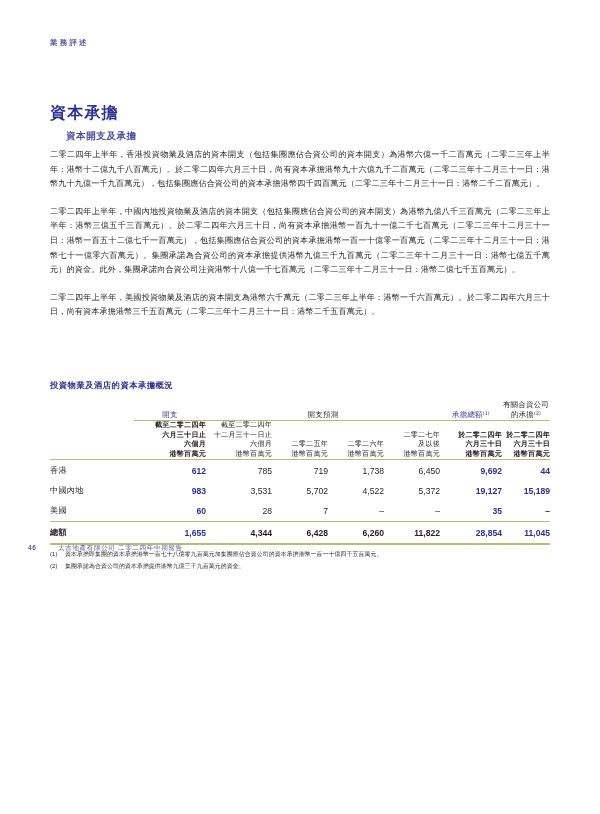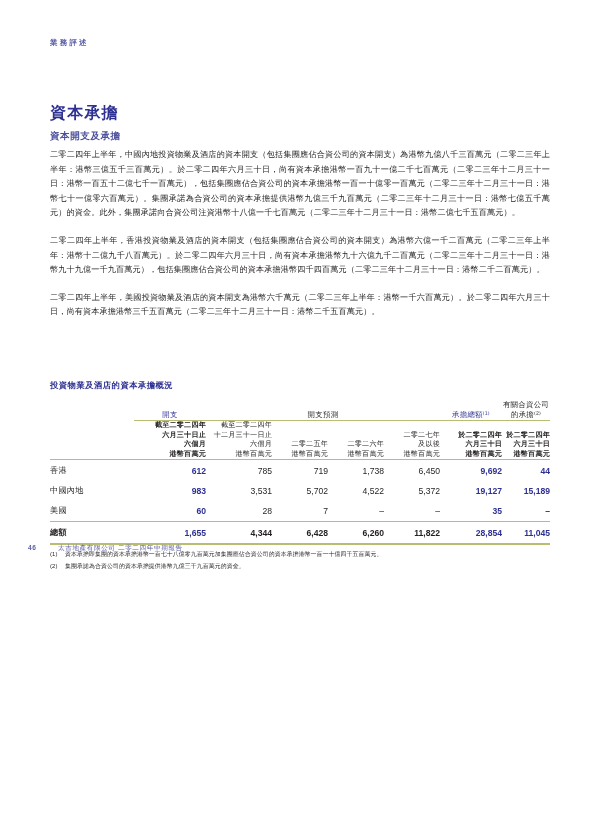--- a/index.html
+++ b/index.html
@@ -38,21 +38,21 @@
     position: absolute;
     left: 50px;
     top: 92px;
     font-size: 16px;
     font-weight: bold;
     letter-spacing: 1.2px;
     color: #2e3192;
   }
   .sub-title {
     position: absolute;
-    left: 50px;
+    left: 66px;
     top: 122px;
     font-size: 9.5px;
     font-weight: bold;
     letter-spacing: 0.6px;
     color: #4a4e9c;
   }
 
   
   .body-block {
     position: absolute;
@@ -196,22 +196,22 @@
 
 <div class="page">
 
   <div class="running-header">業務評述</div>
 
   <h1 class="section-title">資本承擔</h1>
 
   <h2 class="sub-title">資本開支及承擔</h2>
 
   <div class="body-block" style="top:148px;">
+    <p class="para">二零二四年上半年，香港投資物業及酒店的資本開支（包括集團應佔合資公司的資本開支）為港幣六億一千二百萬元（二零二三年上半年：港幣十二億九千八百萬元）。於二零二四年六月三十日，尚有資本承擔港幣九十六億九千二百萬元（二零二三年十二月三十一日：港幣九十九億一千九百萬元），包括集團應佔合資公司的資本承擔港幣四千四百萬元（二零二三年十二月三十一日：港幣二千二百萬元）。</p>
     <p class="para">二零二四年上半年，中國內地投資物業及酒店的資本開支（包括集團應佔合資公司的資本開支）為港幣九億八千三百萬元（二零二三年上半年：港幣三億五千三百萬元）。於二零二四年六月三十日，尚有資本承擔港幣一百九十一億二千七百萬元（二零二三年十二月三十一日：港幣一百五十二億七千一百萬元），包括集團應佔合資公司的資本承擔港幣一百一十億零一百萬元（二零二三年十二月三十一日：港幣七十一億零六百萬元）。集團承諾為合資公司的資本承擔提供港幣九億三千九百萬元（二零二三年十二月三十一日：港幣七億五千萬元）的資金。此外，集團承諾向合資公司注資港幣十八億一千七百萬元（二零二三年十二月三十一日：港幣二億七千五百萬元）。</p>
-    <p class="para">二零二四年上半年，香港投資物業及酒店的資本開支（包括集團應佔合資公司的資本開支）為港幣六億一千二百萬元（二零二三年上半年：港幣十二億九千八百萬元）。於二零二四年六月三十日，尚有資本承擔港幣九十六億九千二百萬元（二零二三年十二月三十一日：港幣九十九億一千九百萬元），包括集團應佔合資公司的資本承擔港幣四千四百萬元（二零二三年十二月三十一日：港幣二千二百萬元）。</p>
     <p class="para">二零二四年上半年，美國投資物業及酒店的資本開支為港幣六千萬元（二零二三年上半年：港幣一千六百萬元）。於二零二四年六月三十日，尚有資本承擔港幣三千五百萬元（二零二三年十二月三十一日：港幣二千五百萬元）。</p>
   </div>
 
   <div class="table-caption">投資物業及酒店的資本承擔概況</div>
 
   <table class="cap-table">
     <colgroup>
       <col style="width:84px">
       <col style="width:72px">
       <col style="width:66px">

